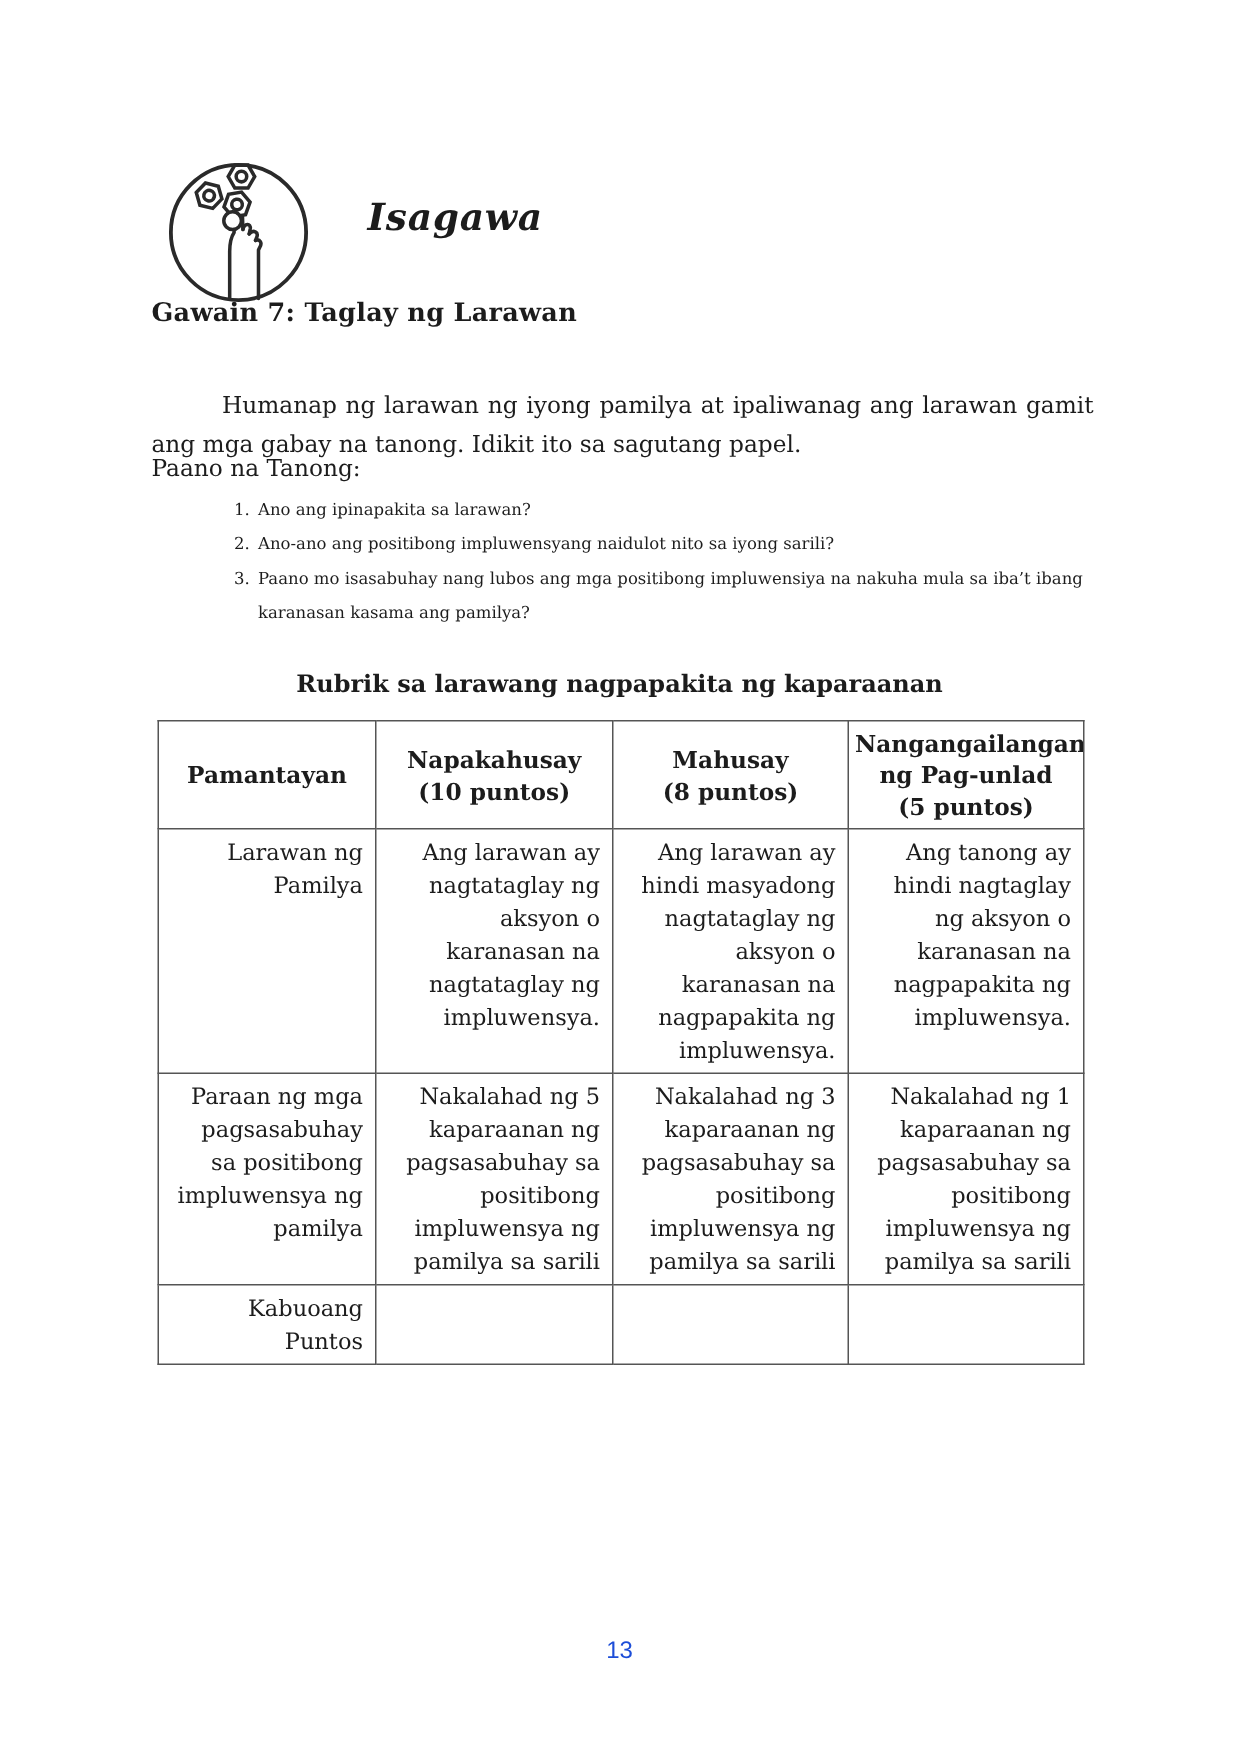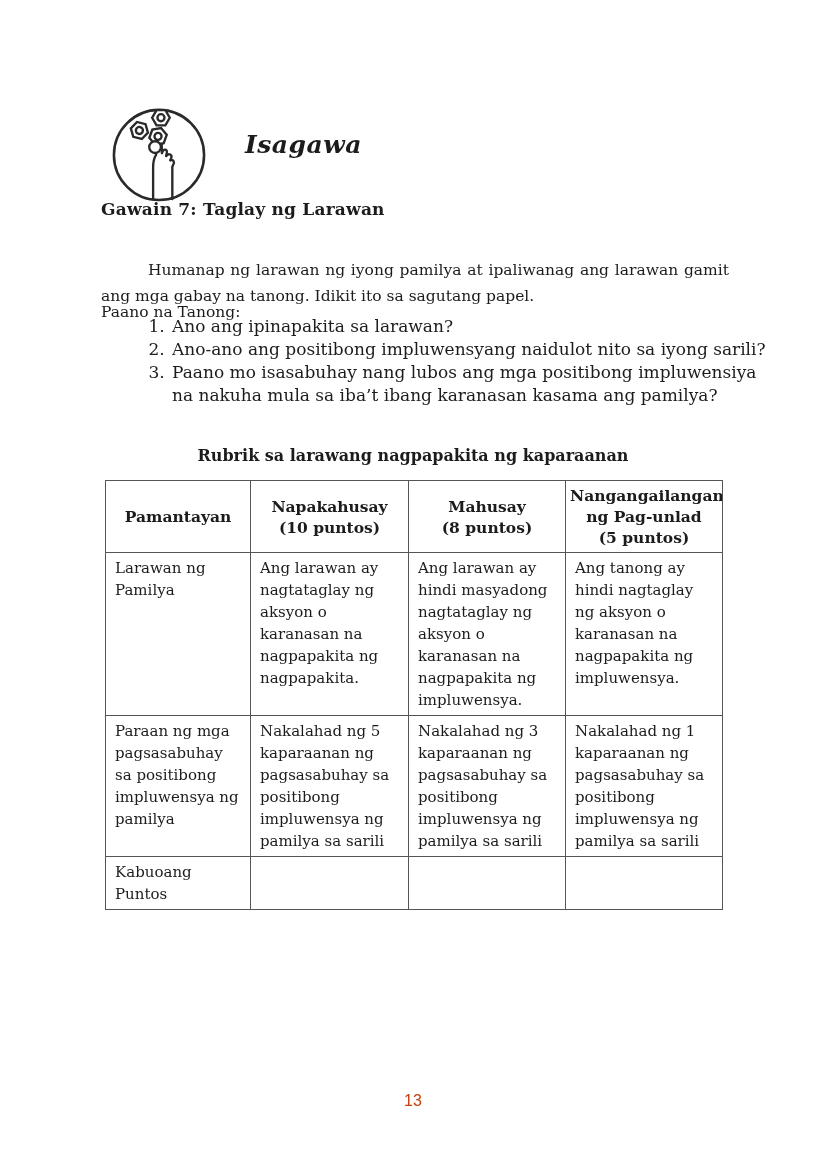--- a/index.html
+++ b/index.html
@@ -29,62 +29,62 @@
   .intro {
     left: 101px; top: 241px; width: 628px;
     font-size: 15.5px; line-height: 26px;
     text-indent: 47px; text-align: justify;
   }
   .guide-label {
     left: 101px; top: 303px;
     font-size: 15.5px;
   }
   .questions {
-    left: 101px; top: 315px; width: 612px;
+    left: 101px; top: 328px; width: 612px;
     margin: 0; padding-left: 69px;
-    font-size: 17px; line-height: 23px;
+    font-size: 11px; line-height: 23px;
     list-style: decimal outside;
   }
   .questions li { padding-left: 2px; }
 
   
   .rubric-title {
     left: 101px; top: 446px; width: 624px;
     text-align: center; font-weight: bold; font-size: 16px;
   }
   table.rubric {
     position: absolute; left: 105px; top: 480px;
     border-collapse: collapse;
     table-layout: fixed; width: 617px;
     font-size: 15px; line-height: 22px;
   }
   table.rubric th, table.rubric td {
     border: 1px solid #555;
     padding: 4px 8px 4px 9px;
     vertical-align: top;
-    text-align: left;
+    text-align: right;
     overflow: hidden;
   }
   table.rubric th {
     vertical-align: middle; text-align: center;
     font-weight: bold; font-size: 15.5px; line-height: 21px;
     padding: 4px 4px;
   }
   tr.hdr    { height: 53px; }
   tr.row-1  { height: 143px; }
   tr.row-2  { height: 134px; margin-top: 48px; }
   tr.total  { height: 50px; }
   td.total-label { text-align: right; padding-right: 10px; }
 
   
   .page-number {
     left: 0; top: 1092px; width: 826px;
     text-align: center;
     font-family: "Liberation Sans", "DejaVu Sans", sans-serif;
-    font-size: 16px; color: #c2410c;
+    font-size: 16px; color: #1d4ed8;
   }
 
   .icon-svg { display: block; }
 </style>
 </head>
 <body>
 
 <div class="abs icon-wrap">
   <svg class="icon-svg" width="98" height="100" viewBox="0 0 100 102">
     <circle cx="50" cy="53" r="46" fill="none" stroke="#2a2a2a" stroke-width="2.6"></circle>
@@ -149,21 +149,21 @@
       <div>Mahusay</div>
       <div>(8 puntos)</div>
     </th>
     <th>
       <div>Nangangailangan ng Pag-unlad</div>
       <div>(5 puntos)</div>
     </th>
   </tr>
   <tr class="row-1">
     <td>Larawan ng Pamilya</td>
-    <td>Ang larawan ay nagtataglay ng aksyon o karanasan na nagpapakita ng nagpapakita.</td>
+    <td>Ang larawan ay nagtataglay ng aksyon o karanasan na nagtataglay ng impluwensya.</td>
     <td>Ang larawan ay hindi masyadong nagtataglay ng aksyon o karanasan na nagpapakita ng impluwensya.</td>
     <td>Ang tanong ay hindi nagtaglay ng aksyon o karanasan na nagpapakita ng impluwensya.</td>
   </tr>
   <tr class="row-2">
     <td>Paraan ng mga pagsasabuhay sa positibong impluwensya ng pamilya</td>
     <td>Nakalahad ng 5 kaparaanan ng pagsasabuhay sa positibong impluwensya ng pamilya sa sarili</td>
     <td>Nakalahad ng 3 kaparaanan ng pagsasabuhay sa positibong impluwensya ng pamilya sa sarili</td>
     <td>Nakalahad ng 1 kaparaanan ng pagsasabuhay sa positibong impluwensya ng pamilya sa sarili</td>
   </tr>
   <tr class="total">

